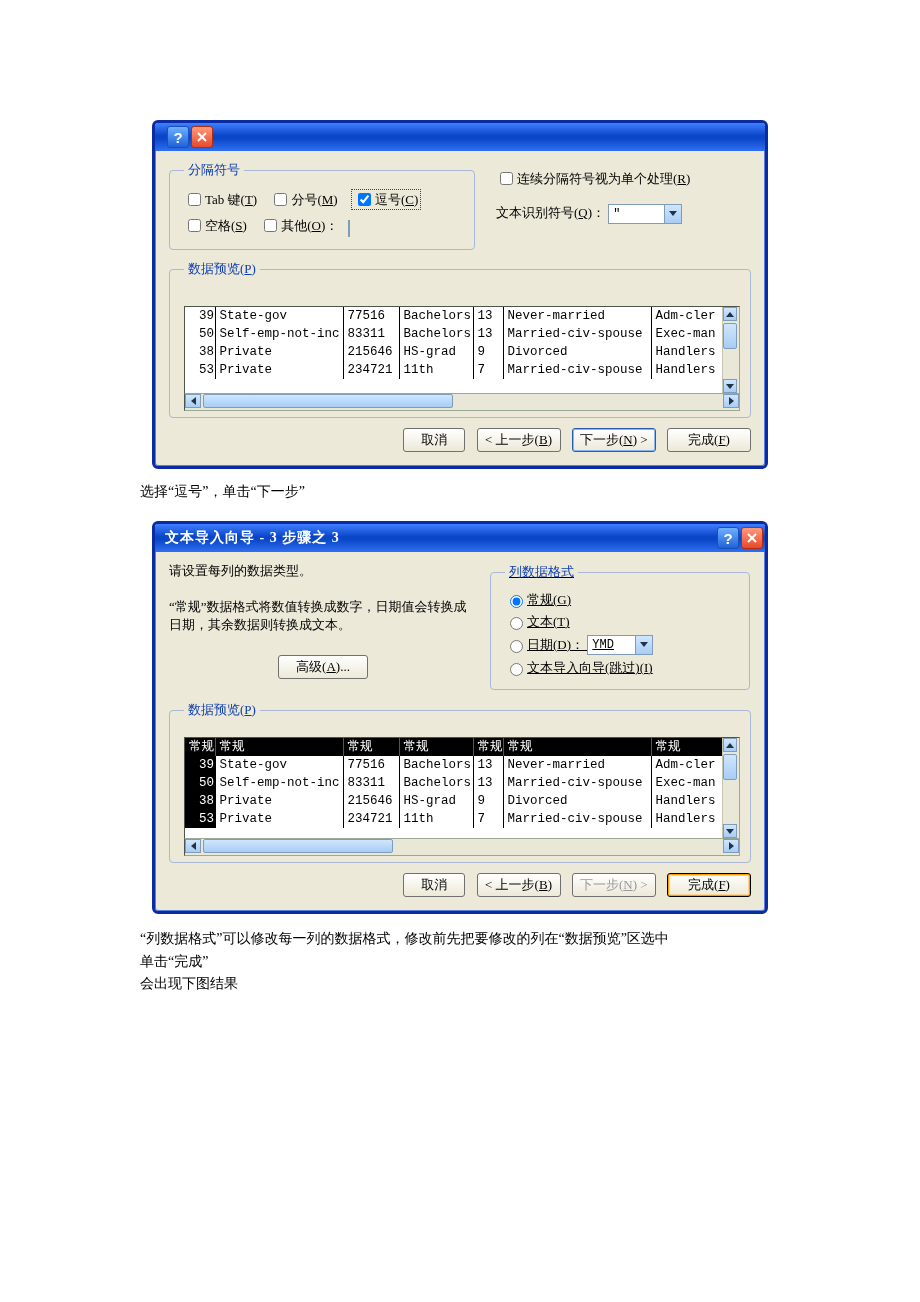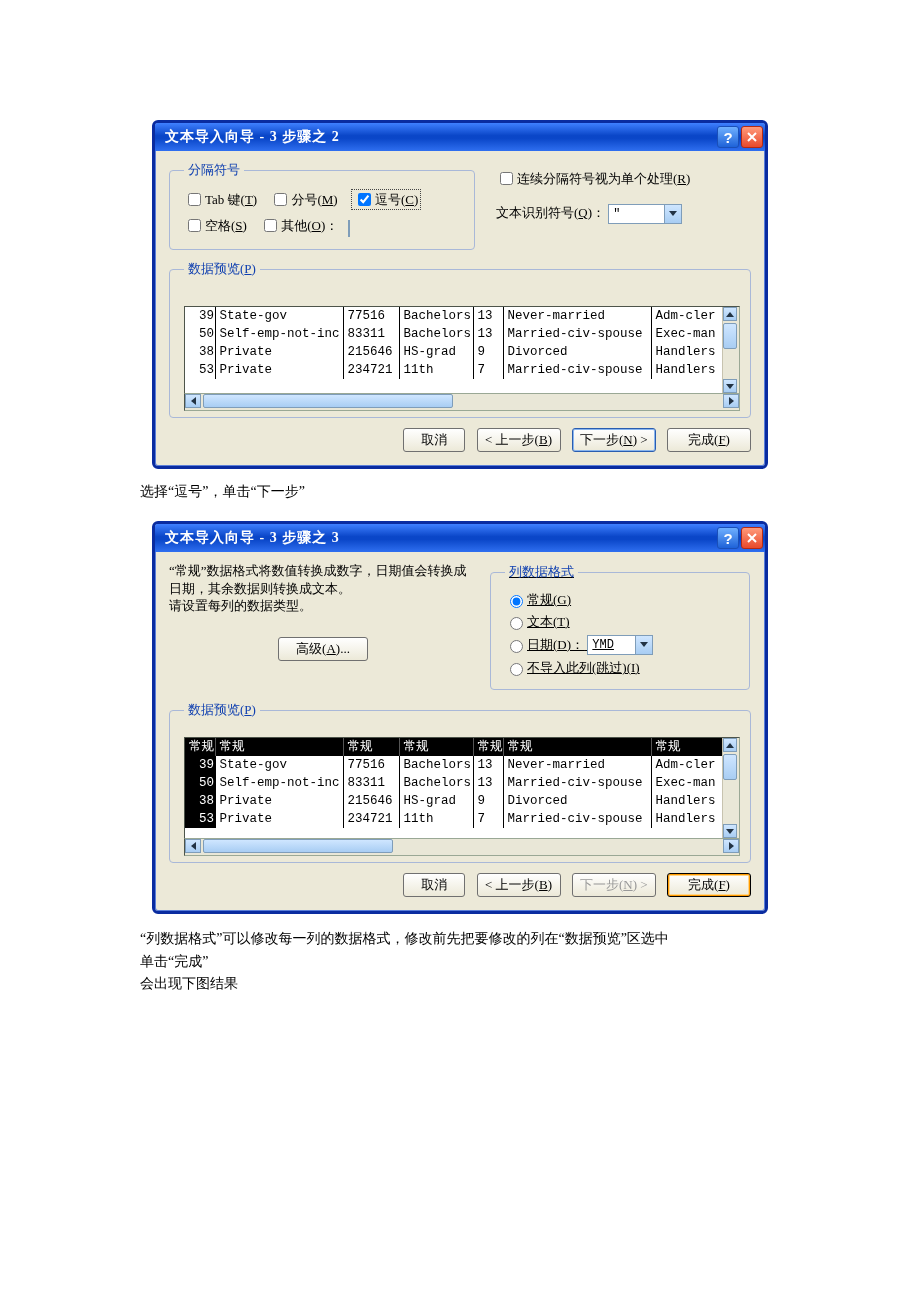--- a/index.html
+++ b/index.html
@@ -161,21 +161,20 @@
   .caption { margin: 6px 0 18px 0; line-height:1.6; }
   .sel-col-body { background:#000; color:#fff; }
 </style>
 </head>
 <body>
 
 <div class="page">
 
   <div class="dialog">
     <div class="titlebar">
-      <span class="title-text">文本导入向导 - 3 步骤之 2</span>
       <span class="tb-btn tb-help">?</span>
       <span class="tb-btn tb-close">
         <svg width="12" height="12" viewBox="0 0 12 12">
             <path d="M2 2 L10 10 M10 2 L2 10" stroke="#fff" stroke-width="2"></path>
           </svg>
       </span>
     </div>
     <div class="dialog-body">
 
       <div class="delims-row">
@@ -325,22 +324,22 @@
       <span class="tb-btn tb-close">
         <svg width="12" height="12" viewBox="0 0 12 12">
             <path d="M2 2 L10 10 M10 2 L2 10" stroke="#fff" stroke-width="2"></path>
           </svg>
       </span>
     </div>
     <div class="dialog-body">
 
       <div class="two-col">
         <div class="left">
+          <div style="margin-bottom:18px;">请设置每列的数据类型。</div>
           <div style="line-height:1.35;">“常规”数据格式将数值转换成数字，日期值会转换成日期，其余数据则转换成文本。</div>
-          <div style="margin-bottom:18px;">请设置每列的数据类型。</div>
           <div style="margin-top:22px; text-align:center;">
             <span class="xp-btn" style="min-width:90px;">
               <span>高级(</span><span class="u">A</span><span>)...</span>
             </span>
           </div>
         </div>
         <fieldset class="xp" style="flex:1; margin:1px;text-decoration:underline;">
           <legend>列数据格式</legend>
           <label class="rad">
             <input type="radio" name="fmt3" checked="" style="">
@@ -354,21 +353,21 @@
             <input type="radio" name="fmt3" style="">
             <span><span>日期(</span><span class="u">D</span><span>)：</span></span>
             &nbsp;
             <span class="tiny-combo" style="width:60px;">
               <span>YMD</span>
               <span class="arrow"></span>
             </span>
           </label>
           <label class="rad">
             <input type="radio" name="fmt3" style="">
-            <span><span>不导入此列(跳过)(</span><span class="u">I</span><span>)</span></span>
+            <span><span>文本导入向导(跳过)(</span><span class="u">I</span><span>)</span></span>
           </label>
         </fieldset>
       </div>
 
       <fieldset class="xp" style="margin-top:10px; padding-bottom:6px;">
         <legend>
           <span>数据预览(</span><span class="u">P</span><span>)</span>
         </legend>
         <div style="height:8px;"></div>
         <div class="preview" style="height:100px;">

